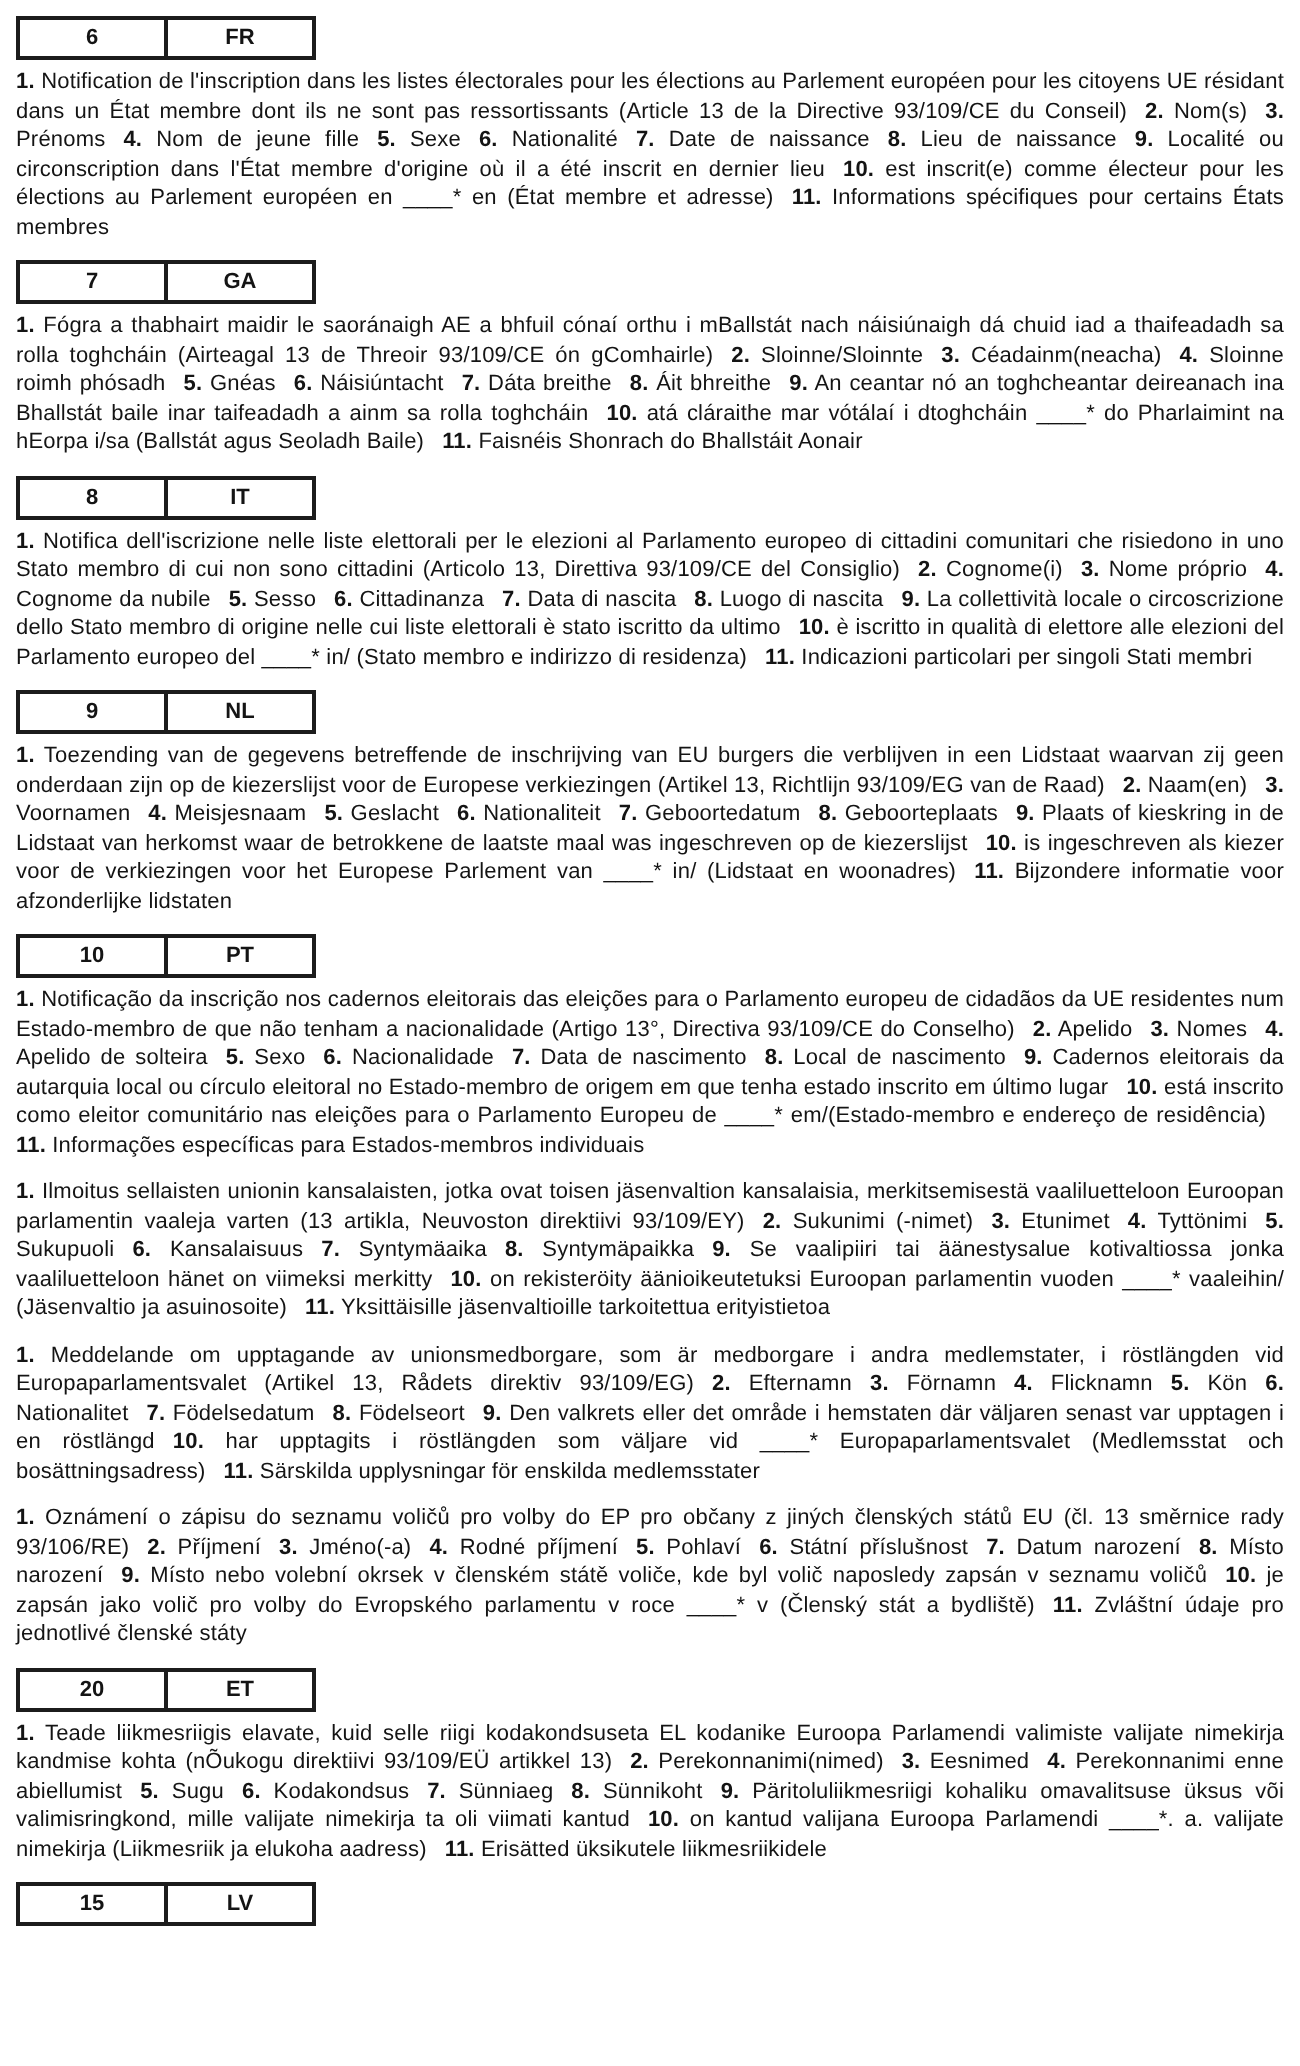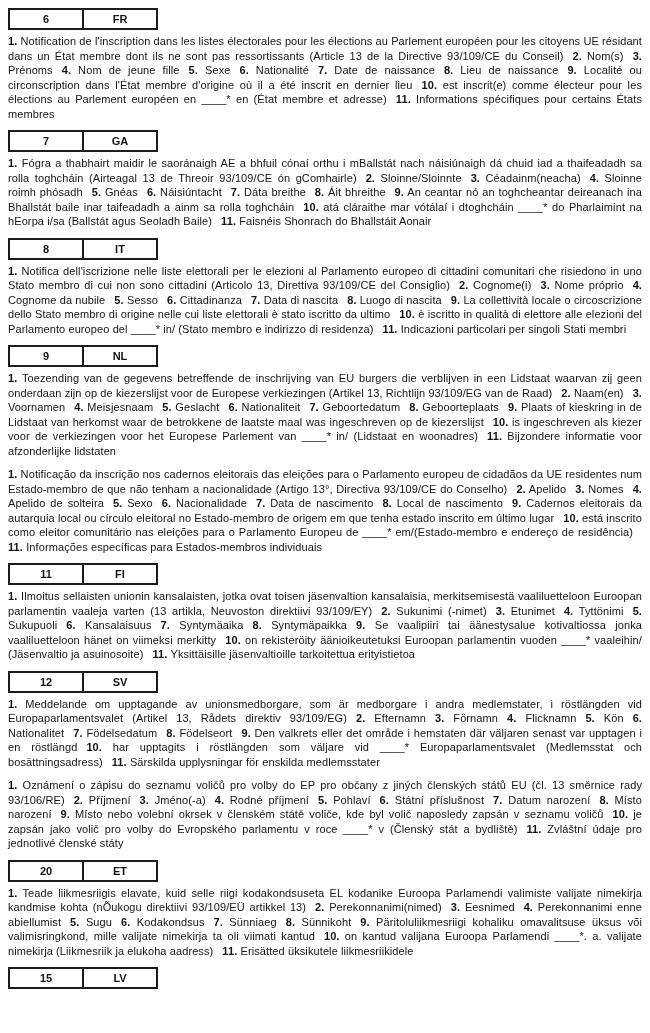--- a/index.html
+++ b/index.html
@@ -76,36 +76,32 @@
 
   <section class="lang-section">
     <div class="hdr">
       <div class="cell num">9</div>
       <div class="cell code">NL</div>
     </div>
     <p class="body"><b class="inum">1.</b><span> Toezending van de gegevens betreffende de inschrijving van EU burgers die verblijven in een Lidstaat waarvan zij geen onderdaan zijn op de kiezerslijst voor de Europese verkiezingen (Artikel 13, Richtlijn 93/109/EG van de Raad)</span><span class="gap"></span><b class="inum">2.</b><span> Naam(en)</span><span class="gap"></span><b class="inum">3.</b><span> Voornamen</span><span class="gap"></span><b class="inum">4.</b><span> Meisjesnaam</span><span class="gap"></span><b class="inum">5.</b><span> Geslacht</span><span class="gap"></span><b class="inum">6.</b><span> Nationaliteit</span><span class="gap"></span><b class="inum">7.</b><span> Geboortedatum</span><span class="gap"></span><b class="inum">8.</b><span> Geboorteplaats</span><span class="gap"></span><b class="inum">9.</b><span> Plaats of kieskring in de Lidstaat van herkomst waar de betrokkene de laatste maal was ingeschreven op de kiezerslijst</span><span class="gap"></span><b class="inum">10.</b><span> is ingeschreven als kiezer voor de verkiezingen voor het Europese Parlement van ____* in/ (Lidstaat en woonadres)</span><span class="gap"></span><b class="inum">11.</b><span> Bijzondere informatie voor afzonderlijke lidstaten</span></p>
   </section>
 
   <section class="lang-section">
+    <div class="hdr">
+      <div class="cell num">10</div>
+      <div class="cell code">PT</div>
+    </div>
     <p class="body"><b class="inum">1.</b><span> Notificação da inscrição nos cadernos eleitorais das eleições para o Parlamento europeu de cidadãos da UE residentes num Estado-membro de que não tenham a nacionalidade (Artigo 13°, Directiva 93/109/CE do Conselho)</span><span class="gap"></span><b class="inum">2.</b><span> Apelido</span><span class="gap"></span><b class="inum">3.</b><span> Nomes</span><span class="gap"></span><b class="inum">4.</b><span> Apelido de solteira</span><span class="gap"></span><b class="inum">5.</b><span> Sexo</span><span class="gap"></span><b class="inum">6.</b><span> Nacionalidade</span><span class="gap"></span><b class="inum">7.</b><span> Data de nascimento</span><span class="gap"></span><b class="inum">8.</b><span> Local de nascimento</span><span class="gap"></span><b class="inum">9.</b><span> Cadernos eleitorais da autarquia local ou círculo eleitoral no Estado-membro de origem em que tenha estado inscrito em último lugar</span><span class="gap"></span><b class="inum">10.</b><span> está inscrito como eleitor comunitário nas eleições para o Parlamento Europeu de ____* em/(Estado-membro e endereço de residência)</span><span class="gap"></span><b class="inum">11.</b><span> Informações específicas para Estados-membros individuais</span></p>
   </section>
 
   <section class="lang-section">
-    <div class="hdr">
-      <div class="cell num">11</div>
-      <div class="cell code">FI</div>
-    </div>
     <p class="body"><b class="inum">1.</b><span> Ilmoitus sellaisten unionin kansalaisten, jotka ovat toisen jäsenvaltion kansalaisia, merkitsemisestä vaaliluetteloon Euroopan parlamentin vaaleja varten (13 artikla, Neuvoston direktiivi 93/109/EY)</span><span class="gap"></span><b class="inum">2.</b><span> Sukunimi (-nimet)</span><span class="gap"></span><b class="inum">3.</b><span> Etunimet</span><span class="gap"></span><b class="inum">4.</b><span> Tyttönimi</span><span class="gap"></span><b class="inum">5.</b><span> Sukupuoli</span><span class="gap"></span><b class="inum">6.</b><span> Kansalaisuus</span><span class="gap"></span><b class="inum">7.</b><span> Syntymäaika</span><span class="gap"></span><b class="inum">8.</b><span> Syntymäpaikka</span><span class="gap"></span><b class="inum">9.</b><span> Se vaalipiiri tai äänestysalue kotivaltiossa jonka vaaliluetteloon hänet on viimeksi merkitty</span><span class="gap"></span><b class="inum">10.</b><span> on rekisteröity äänioikeutetuksi Euroopan parlamentin vuoden ____* vaaleihin/ (Jäsenvaltio ja asuinosoite)</span><span class="gap"></span><b class="inum">11.</b><span> Yksittäisille jäsenvaltioille tarkoitettua erityistietoa</span></p>
   </section>
 
   <section class="lang-section">
-    <div class="hdr">
-      <div class="cell num">12</div>
-      <div class="cell code">SV</div>
-    </div>
     <p class="body"><b class="inum">1.</b><span> Meddelande om upptagande av unionsmedborgare, som är medborgare i andra medlemstater, i röstlängden vid Europaparlamentsvalet (Artikel 13, Rådets direktiv 93/109/EG)</span><span class="gap"></span><b class="inum">2.</b><span> Efternamn</span><span class="gap"></span><b class="inum">3.</b><span> Förnamn</span><span class="gap"></span><b class="inum">4.</b><span> Flicknamn</span><span class="gap"></span><b class="inum">5.</b><span> Kön</span><span class="gap"></span><b class="inum">6.</b><span> Nationalitet</span><span class="gap"></span><b class="inum">7.</b><span> Födelsedatum</span><span class="gap"></span><b class="inum">8.</b><span> Födelseort</span><span class="gap"></span><b class="inum">9.</b><span> Den valkrets eller det område i hemstaten där väljaren senast var upptagen i en röstlängd</span><span class="gap"></span><b class="inum">10.</b><span> har upptagits i röstlängden som väljare vid ____* Europaparlamentsvalet (Medlemsstat och bosättningsadress)</span><span class="gap"></span><b class="inum">11.</b><span> Särskilda upplysningar för enskilda medlemsstater</span></p>
   </section>
 
   <section class="lang-section">
     <p class="body"><b class="inum">1.</b><span> Oznámení o zápisu do seznamu voličů pro volby do EP pro občany z jiných členských států EU (čl. 13 směrnice rady 93/106/RE)</span><span class="gap"></span><b class="inum">2.</b><span> Příjmení</span><span class="gap"></span><b class="inum">3.</b><span> Jméno(-a)</span><span class="gap"></span><b class="inum">4.</b><span> Rodné příjmení</span><span class="gap"></span><b class="inum">5.</b><span> Pohlaví</span><span class="gap"></span><b class="inum">6.</b><span> Státní příslušnost</span><span class="gap"></span><b class="inum">7.</b><span> Datum narození</span><span class="gap"></span><b class="inum">8.</b><span> Místo narození</span><span class="gap"></span><b class="inum">9.</b><span> Místo nebo volební okrsek v členském státě voliče, kde byl volič naposledy zapsán v seznamu voličů</span><span class="gap"></span><b class="inum">10.</b><span> je zapsán jako volič pro volby do Evropského parlamentu v roce ____* v (Členský stát a bydliště)</span><span class="gap"></span><b class="inum">11.</b><span> Zvláštní údaje pro jednotlivé členské státy</span></p>
   </section>
 
   <section class="lang-section">
     <div class="hdr">
       <div class="cell num">20</div>

